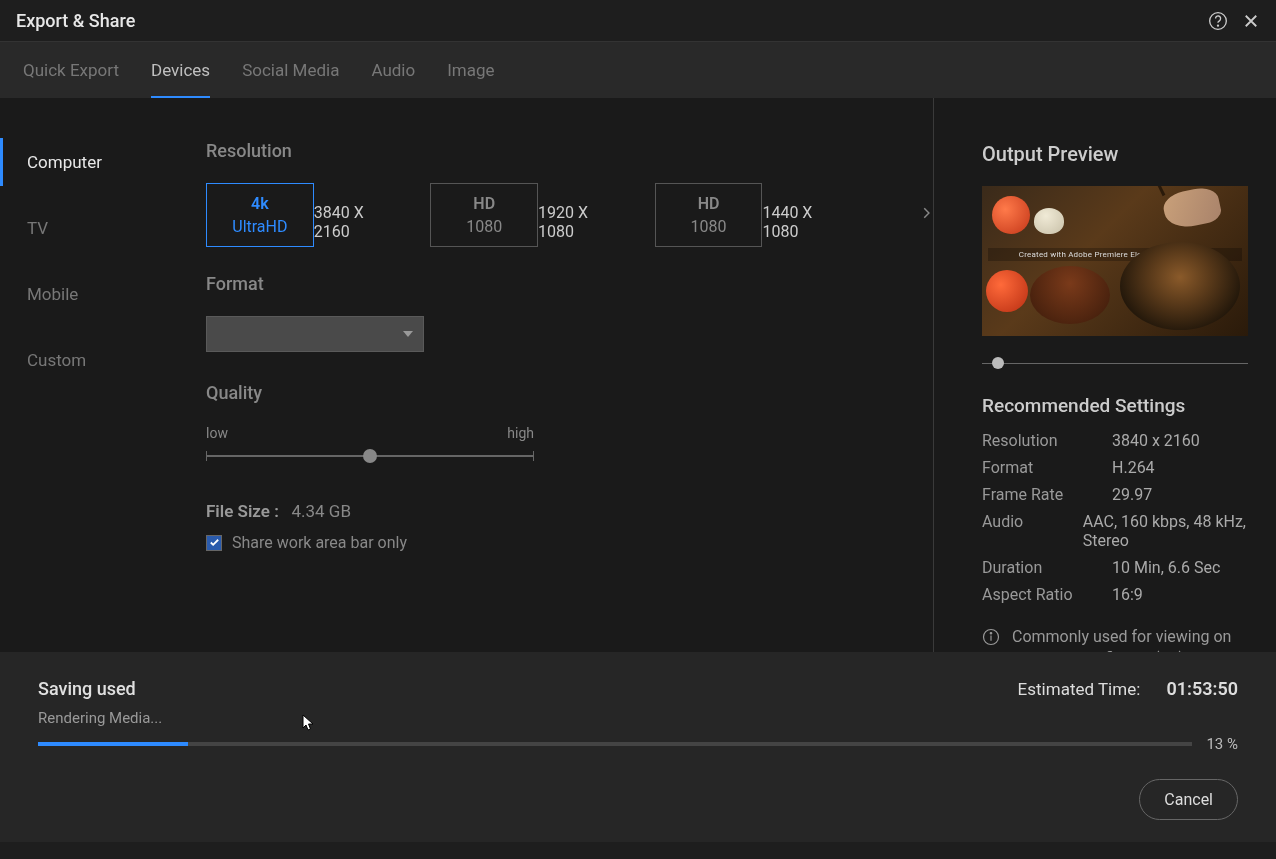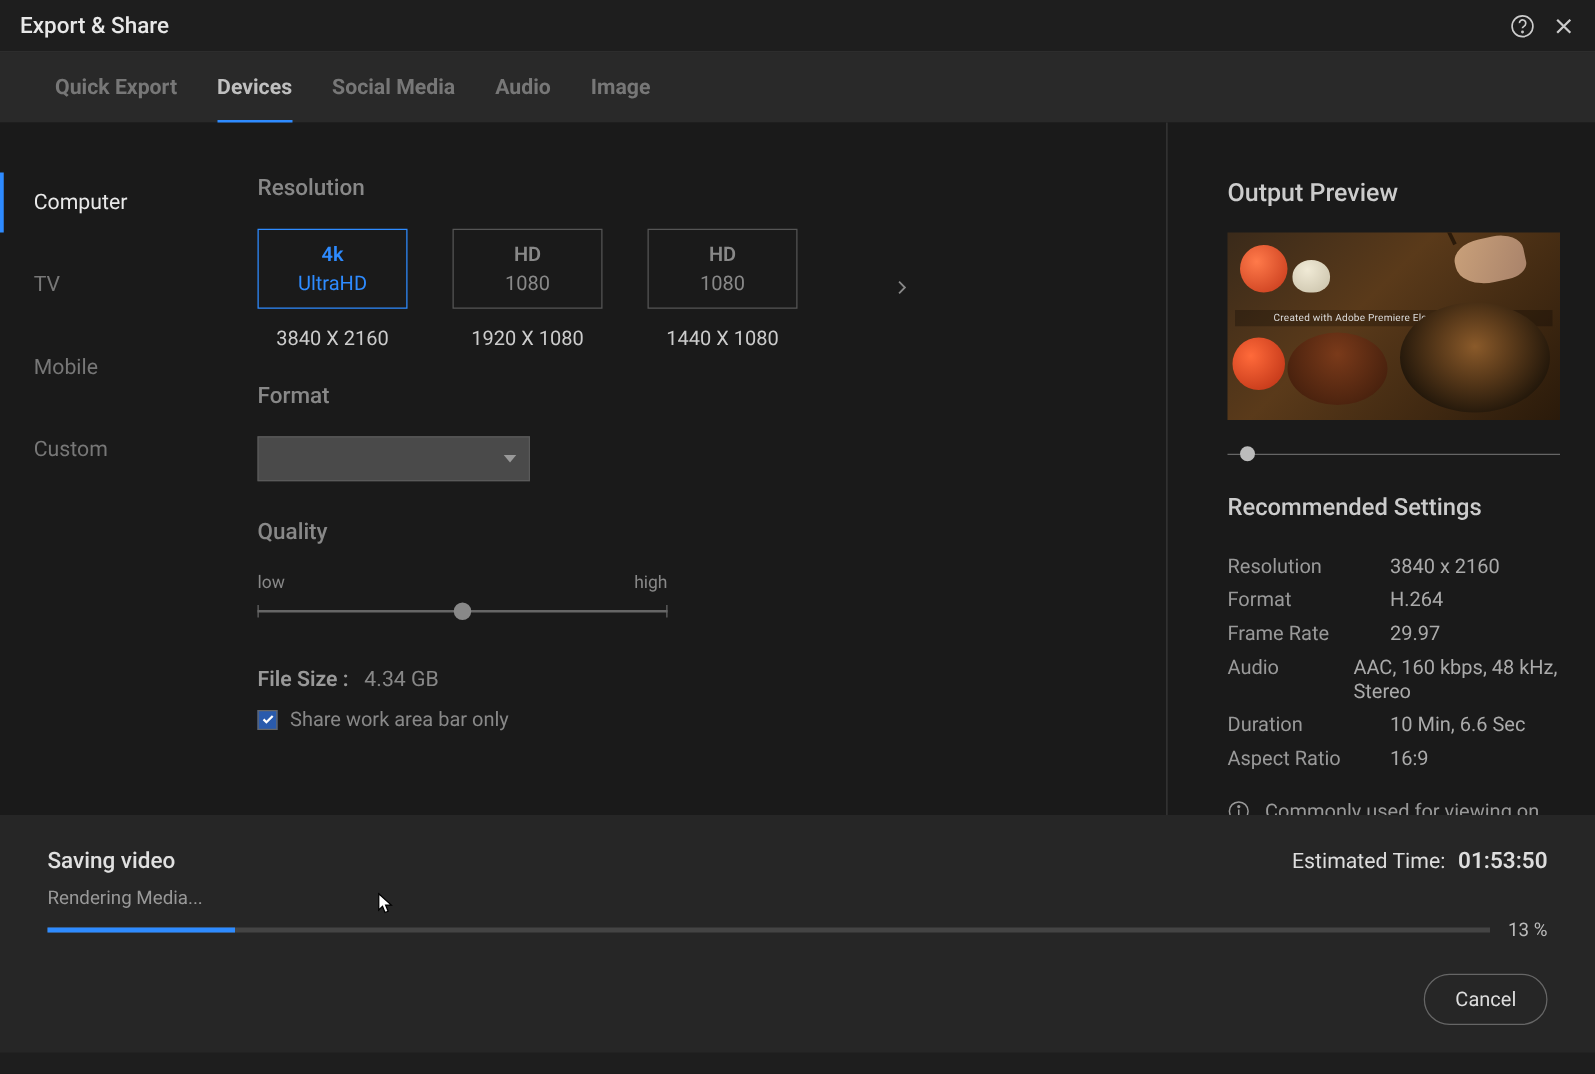--- a/index.html
+++ b/index.html
@@ -3,38 +3,38 @@
 <meta charset="utf-8">
 <style>
 * { margin: 0; padding: 0; box-sizing: border-box; font-family: -apple-system, BlinkMacSystemFont, "Segoe UI", Roboto, sans-serif; }
 body { background: #1e1e1e; color: #aaa; width: 1276px; height: 859px; overflow: hidden; }
 
 .titlebar { display: flex; align-items: center; justify-content: space-between; padding: 10px 16px; border-bottom: 1px solid #333; }
 .titlebar h1 { color: #e8e8e8; font-size: 18px; font-weight: 500; }
 .titlebar .icons { display: flex; gap: 14px; align-items: center; }
 .icon-btn { cursor: pointer; color: #ccc; display: flex; align-items: center; }
 
-.tabbar { display: flex; gap: 32px; padding: 18px 44px 0; background: #292929; font-weight: bold; }
+.tabbar { display: flex; gap: 32px; padding: 18px 23px 0; background: #292929; }
 .tab { color: #777; font-size: 17px; padding-bottom: 16px; cursor: pointer; border-bottom: 2px solid transparent; }
 .tab.active { color: #bfbfbf; border-bottom-color: #2e8bff; }
 
 .content { display: flex; background: #1a1a1a; height: 554px; }
 .left-pane { width: 940px; display: flex; border-right: 1px solid #3a3a3a; }
 .right-pane { flex: 1; padding: 44px 28px 0 48px; }
 
 .subtabs { width: 170px; padding-top: 40px; }
 .subtab { padding: 14px 0 14px 24px; color: #777; font-size: 17px; cursor: pointer; border-left: 3px solid transparent; margin-bottom: 18px; }
 .subtab.active { color: #e8e8e8; border-left-color: #2e8bff; }
 
 .settings { flex: 1; padding: 42px 0 0 36px; }
 .section-label { color: #888; font-size: 18px; font-weight: 500; margin-bottom: 22px; }
 
 .res-row { display: flex; align-items: center; gap: 36px; margin-bottom: 26px; }
 .res-cards { display: flex; gap: 36px; }
-.res-card { display: flex; flex-direction: column; align-items: center; cursor: pointer; }
+.res-card { display: flex; flex-direction: row; align-items: center; cursor: pointer; }
 .res-box { width: 120px; height: 64px; border: 1px solid #555; display: flex; flex-direction: column; align-items: center; justify-content: center; gap: 4px; font-size: 16px; color: #888; }
 .res-box.selected { border-color: #2e8bff; color: #2e8bff; }
 .res-box .top { font-weight: 600; }
 .res-dim { margin-top: 14px; color: #ccc; font-size: 16px; }
 .chev { color: #888; cursor: pointer; margin-left: 40px; }
 
 .format-select { width: 218px; height: 36px; background: #4a4a4a; border: 1px solid #5a5a5a; position: relative; cursor: pointer; margin-bottom: 30px; }
 .format-select::after { content: ''; position: absolute; right: 10px; top: 14px; border-left: 5px solid transparent; border-right: 5px solid transparent; border-top: 6px solid #999; }
 
 .quality-labels { display: flex; justify-content: space-between; width: 328px; font-size: 14px; color: #888; margin-bottom: 8px; }
@@ -59,32 +59,32 @@
 .preview-img .bowl { position: absolute; left: 48px; bottom: 12px; width: 80px; height: 58px; background: radial-gradient(ellipse at 50% 30%, #7a3a1a, #3a1a0a); border-radius: 50%; }
 .preview-img .pan { position: absolute; right: 8px; bottom: 6px; width: 120px; height: 88px; background: radial-gradient(ellipse at 50% 40%, #8a5a2a 0%, #5a3a1a 35%, #1a1208 80%); border-radius: 50%; }
 .preview-img .hand { position: absolute; right: 28px; top: 4px; width: 56px; height: 36px; background: linear-gradient(120deg, #caa17a, #a8826a); border-radius: 40% 40% 30% 50%; transform: rotate(-12deg); }
 .preview-img .stick { position: absolute; right: 84px; top: 8px; width: 60px; height: 3px; background: #2a1a0a; transform: rotate(64deg); transform-origin: right center; }
 .preview-img .wm { position: absolute; left: 6px; top: 62px; right: 6px; color: #ddd; font-size: 8px; background: rgba(0,0,0,.25); padding: 2px 3px; letter-spacing: .2px; text-align: center; }
 
 .scrub { width: 266px; margin-top: 18px; position: relative; height: 18px; margin-bottom: 22px; }
 .scrub-line { position: absolute; top: 9px; left: 0; right: 0; height: 1px; background: #666; }
 .scrub-thumb { position: absolute; left: 10px; top: 3px; width: 12px; height: 12px; border-radius: 50%; background: #bbb; cursor: pointer; }
 
-.rec-h { color: #ccc; font-size: 19px; font-weight: 500; margin-bottom: 26px; }
+.rec-h { color: #ccc; font-size: 19px; font-weight: 500; margin-bottom: 14px; }
 .rec-row { display: flex; font-size: 16px; color: #999; margin-bottom: 8px; }
 .rec-row .k { width: 130px; }
 .rec-row .v { color: #aaa; }
 .info-row { display: flex; gap: 12px; margin-top: 22px; color: #999; font-size: 16px; line-height: 1.4; }
 .info-row .info-ico { flex-shrink: 0; margin-top: 2px; }
 
 .footer { background: #262626; padding: 26px 38px 20px; height: 190px; position: relative; }
 .footer-top { display: flex; justify-content: space-between; align-items: baseline; margin-bottom: 10px; }
 .saving { color: #e0e0e0; font-size: 18px; font-weight: 500; }
 .est { color: #ddd; font-size: 17px; }
-.est .val { font-weight: 600; font-size: 18px; margin-left: 6px; }
+.est .val { font-weight: 600; font-size: 18px; margin-left: 22px; }
 .rendering { color: #999; font-size: 15px; margin-bottom: 8px; }
 .prog-row { display: flex; align-items: center; gap: 14px; }
 .prog-bar { flex: 1; height: 4px; background: #444; position: relative; }
 .prog-fill { position: absolute; left: 0; top: 0; bottom: 0; width: 13%; background: #2e8bff; }
 .prog-pct { color: #bbb; font-size: 15px; white-space: nowrap; }
 .cancel-btn { position: absolute; right: 38px; bottom: 22px; padding: 10px 24px; border: 1px solid #666; border-radius: 22px; color: #ddd; font-size: 16px; cursor: pointer; background: transparent; text-align: right; }
 
 .cursor-fake { position: absolute; left: 302px; top: 714px; pointer-events: none; }
 </style>
 </head>
@@ -241,21 +241,21 @@
             <circle cx="12" cy="7" r="1" fill="#999"></circle>
           </svg>
       </span>
       <span>Commonly used for viewing on Ultra High Definition(4K) devices.</span>
     </div>
   </div>
 </div>
 
 <div class="footer">
   <div class="footer-top">
-    <div class="saving">Saving video</div>
+    <div class="saving">Saving used</div>
     <div class="est">
       <span>Estimated Time:</span>
       <span class="val">01:53:50</span>
     </div>
   </div>
   <div class="rendering">Rendering Media...</div>
   <div class="prog-row">
     <div class="prog-bar">
       <div class="prog-fill" id="prog-fill" style="width: 13%;"></div>
     </div>

